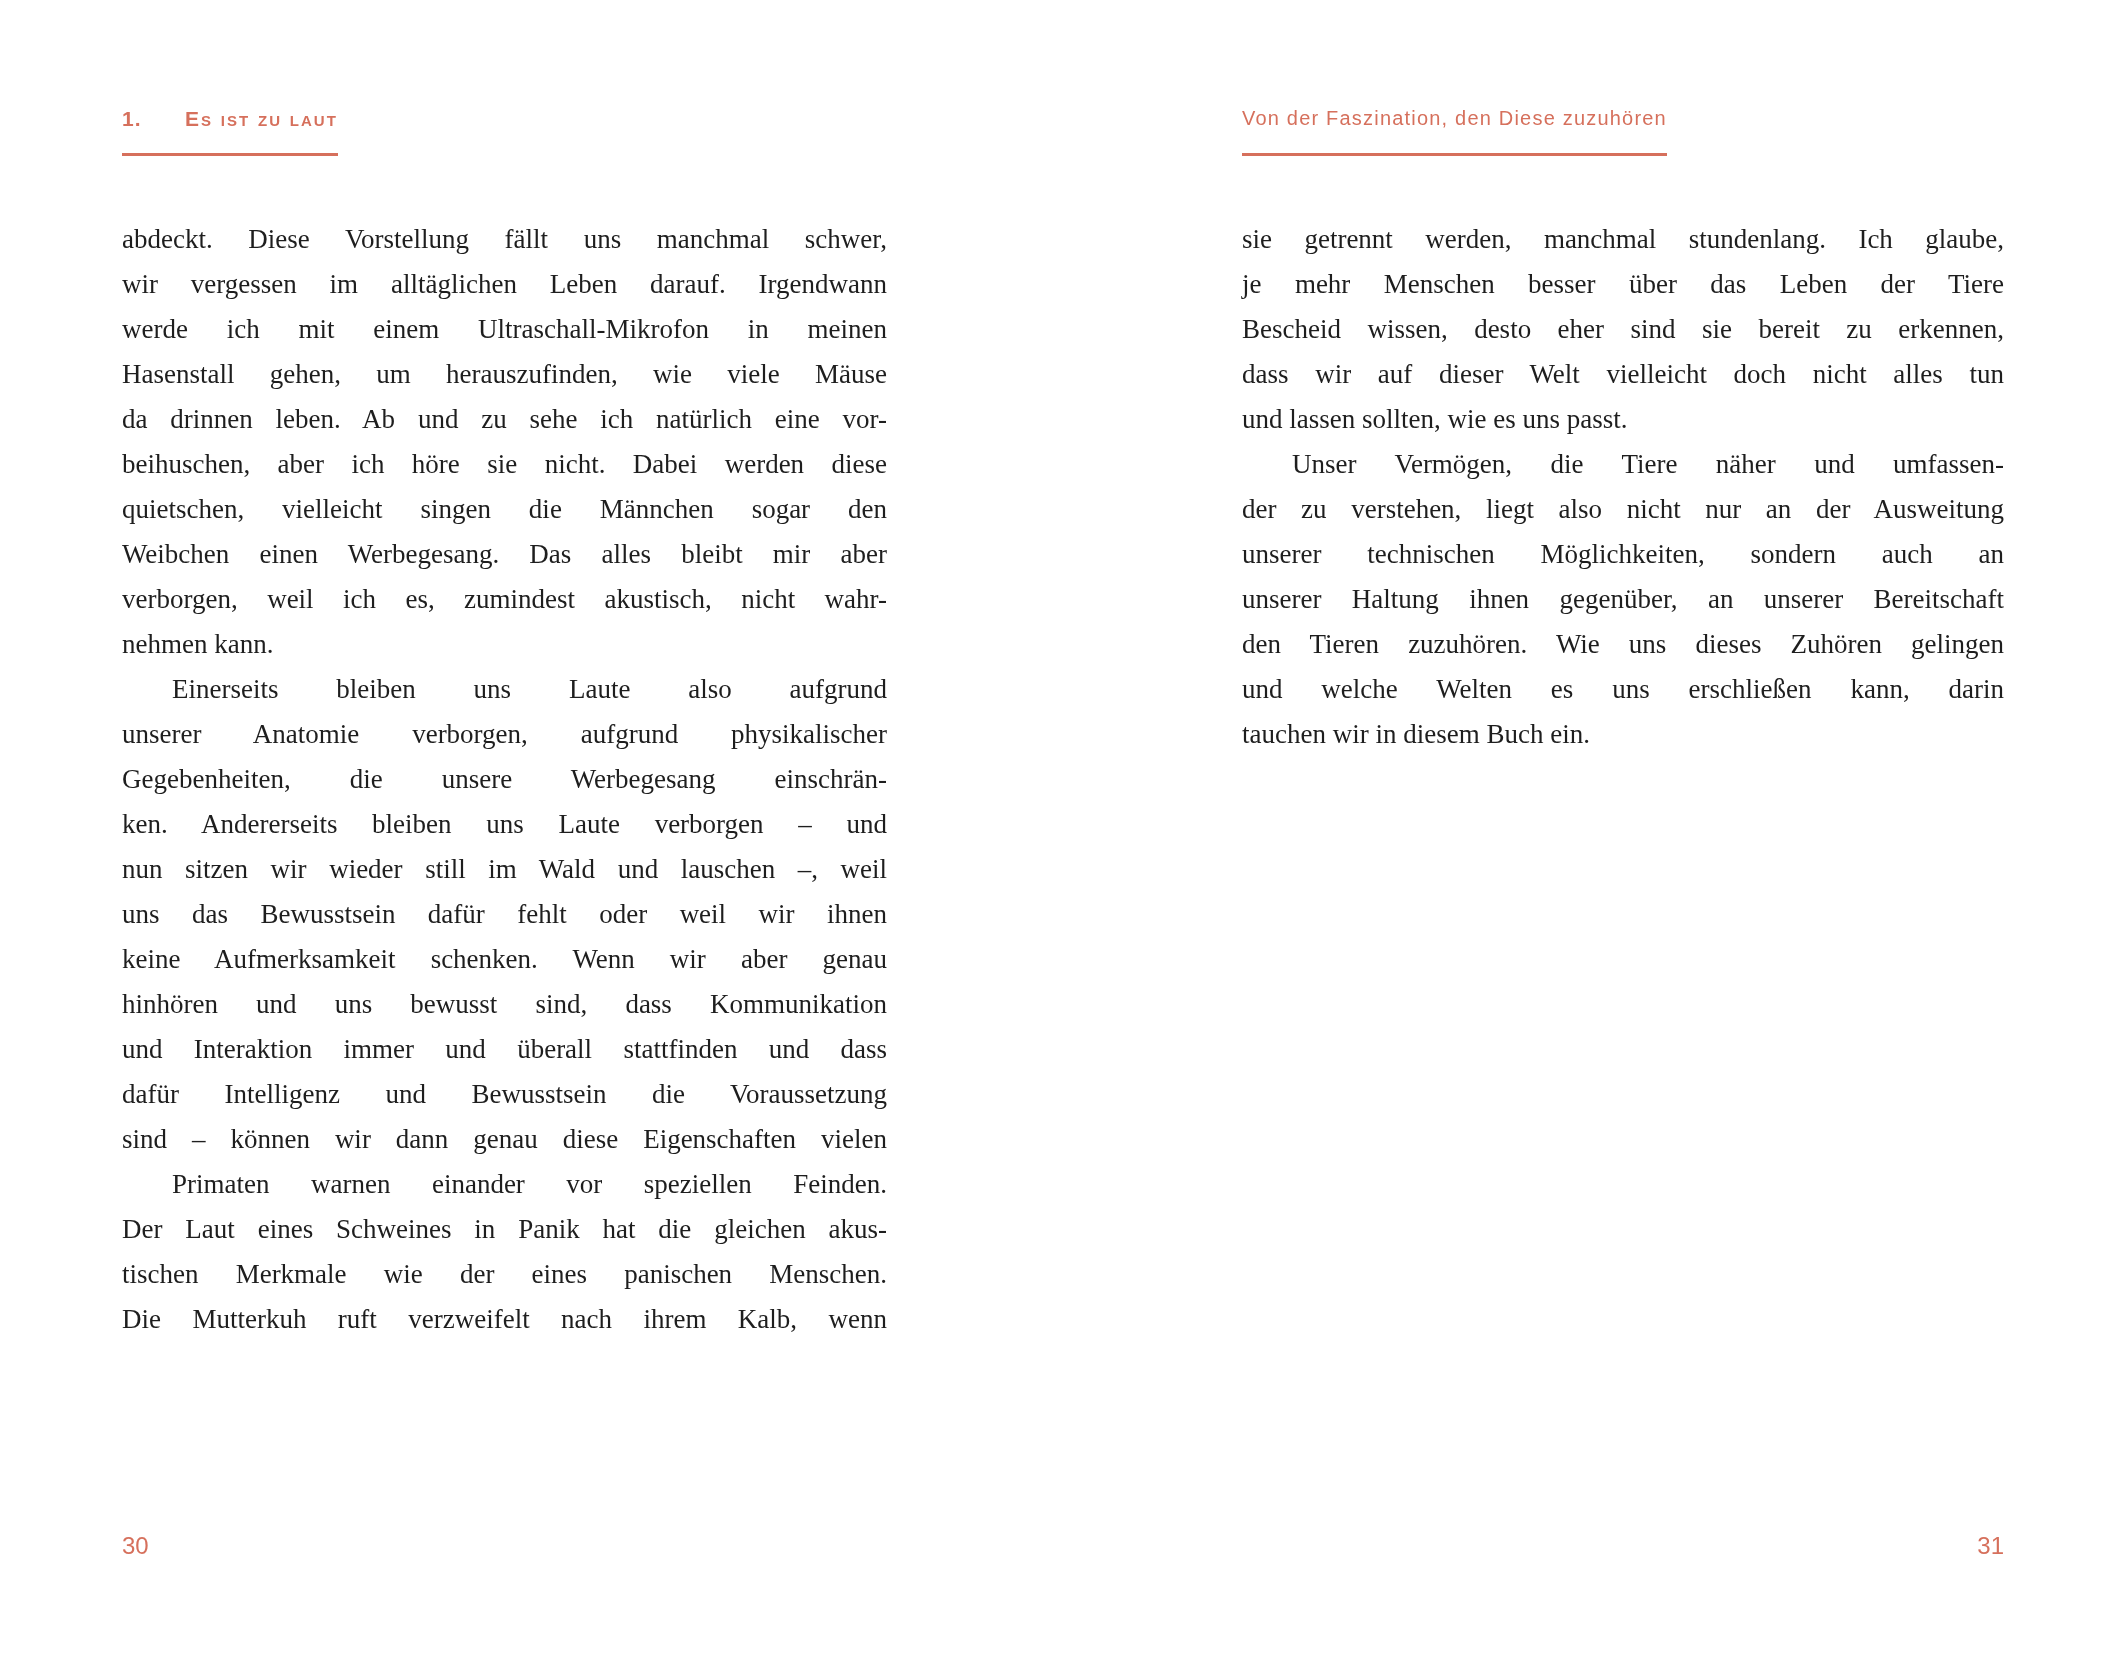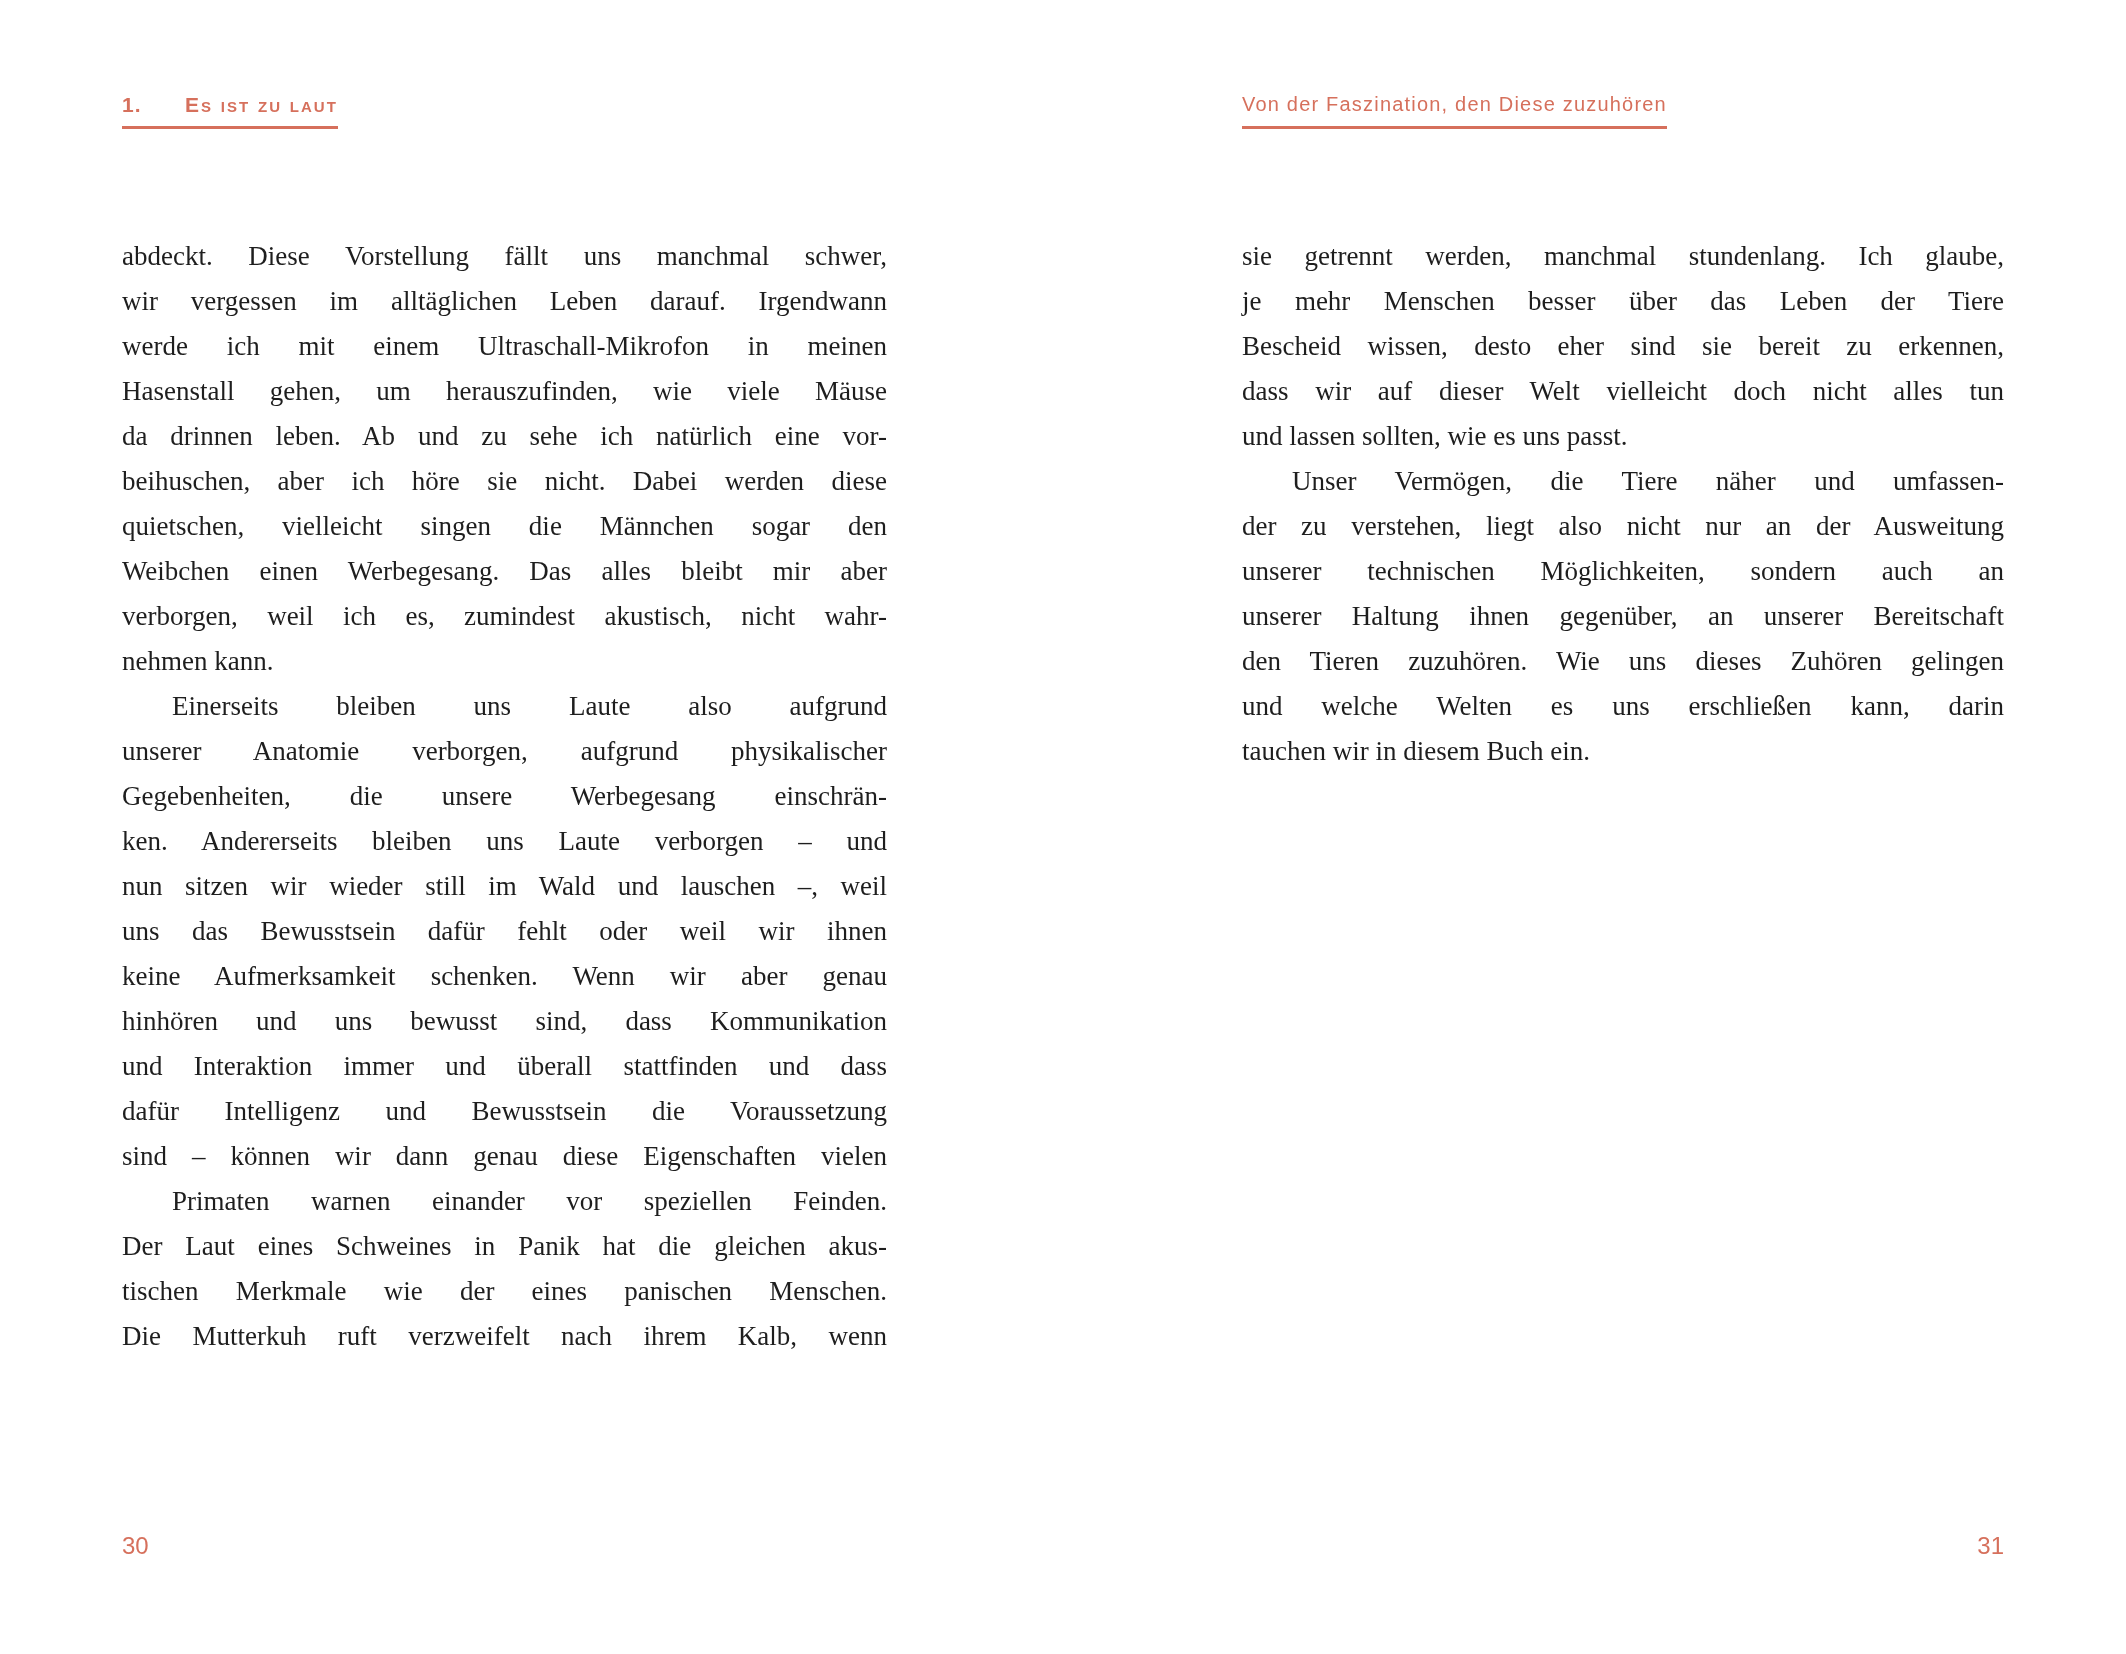--- a/index.html
+++ b/index.html
@@ -10,26 +10,26 @@
   html,body{margin:0;padding:0;}
   body{
     width:2126px;height:1654px;
     background:var(--paper);
     position:relative;
     overflow:hidden;
     font-family:"Liberation Serif","DejaVu Serif",serif;
   }
   
   .running-head{
-    position:absolute;top:94px;
+    position:absolute;top:108px;
     display:inline-block;
     color:var(--accent);
     font-family:"Liberation Sans","DejaVu Sans",sans-serif;
     line-height:21px;
-    padding-bottom:11px;
+    padding-bottom:24px;
     border-bottom:3px solid var(--accent);
     white-space:nowrap;
   }
   #header-left{left:122px;font-size:21px;}
   #header-left .chap-num{
     display:inline-block;width:63px;
     font-weight:700;letter-spacing:1px;
   }
   #header-left .chap-title{
     font-variant:small-caps;
@@ -37,21 +37,21 @@
     letter-spacing:2px;
   }
   #header-right{
     left:1242px;
     font-size:20px;
     font-weight:400;
     letter-spacing:1.2px;
   }
   
   .textblock{
-    position:absolute;top:234px;
+    position:absolute;top:217px;
     font-size:27px;line-height:45px;
     color:var(--body-ink);
   }
   #text-left{left:122px;width:765px;}
   #text-right{left:1242px;width:762px;}
   .line{text-align:left;}
   .line.just{text-align:justify;text-align-last:justify;}
   .line.indent{padding-left:50px;}
   
   .folio{

